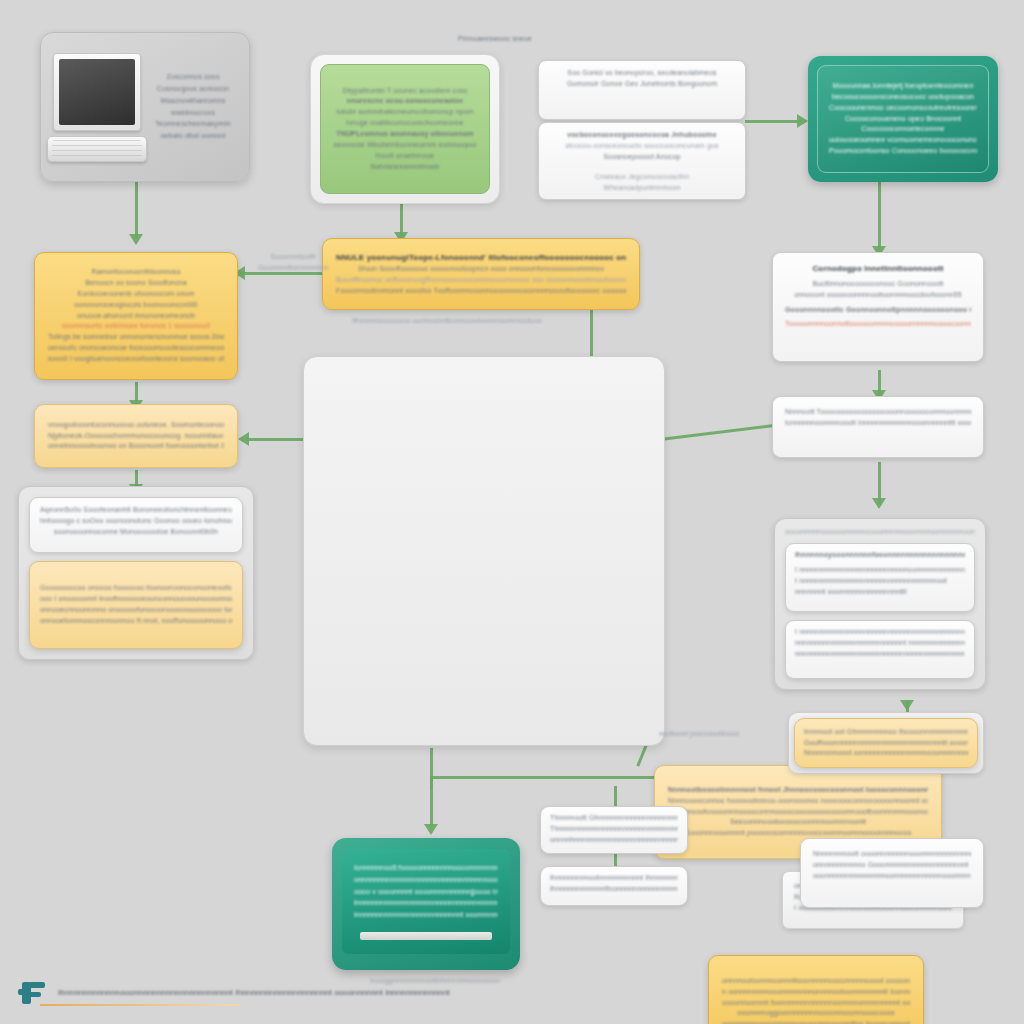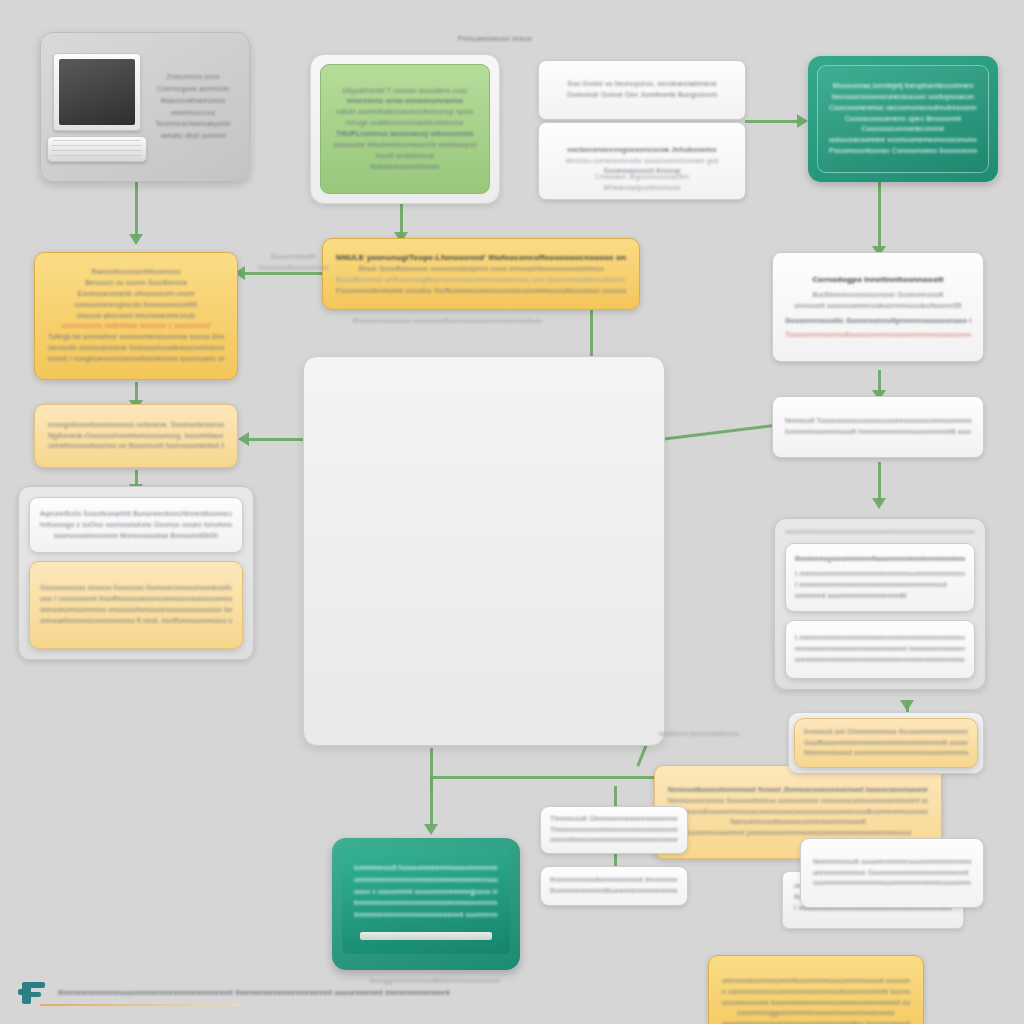--- a/index.html
+++ b/index.html
@@ -36,21 +36,21 @@
 
   
   .node{position:absolute;box-sizing:border-box;}
 
   .card{
     background:linear-gradient(180deg,#fdfdfd 0%,#f2f2f2 100%);
     border:1px solid #cdcdcd;
     border-radius:9px;
     box-shadow:0 2px 5px rgba(0,0,0,.13);
     padding:10px 12px;
-    display:flex;flex-direction:column;justify-content:center;
+    display:flex;flex-direction:column;justify-content:flex-start;
   }
   .panel{
     background:linear-gradient(180deg,#e8e8e8 0%,#dedede 100%);
     border:1px solid #c8c8c8;
     border-radius:12px;
     box-shadow:0 2px 6px rgba(0,0,0,.14);
     padding:10px;
     display:flex;flex-direction:column;gap:8px;
   }
   .bigpanel{

